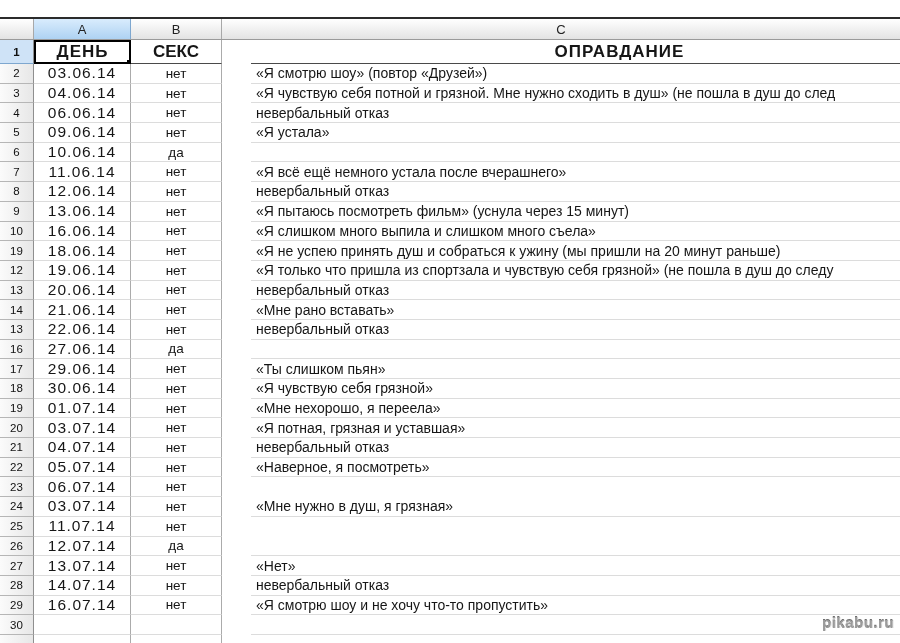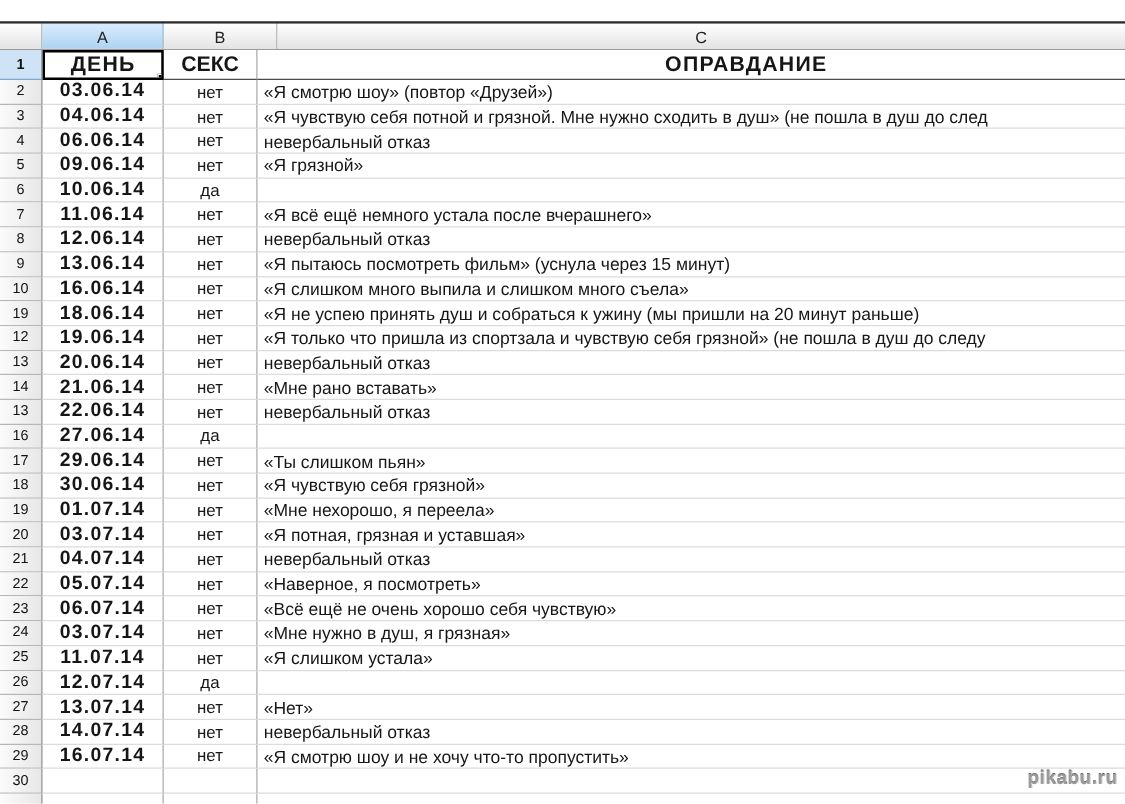--- a/index.html
+++ b/index.html
@@ -23,27 +23,27 @@
   .selected-col { background:linear-gradient(#d9ecfd,#aed2f2); border-right:1px solid #7ea7cf; }
 
   
   .row { display:flex; height:19.7px; }
   .gut { width:34px; background:linear-gradient(to right,#fbfbfb,#e7e7e7);
          border-right:1px solid #8f8f8f; border-bottom:1px solid #b6b6b6;
          display:flex; align-items:center; justify-content:center;
          font-size:11.5px; color:#111; }
   .cA { width:97px; display:flex; align-items:center; justify-content:center;
         font-size:15.5px; letter-spacing:1px; border-right:1px solid #ababab;
-        border-bottom:1px solid #dcdcdc; overflow:hidden;font-weight:bold; }
-  .cB { width:75px; display:flex; align-items:center; justify-content:center;
+        border-bottom:1px solid #dcdcdc; overflow:hidden; }
+  .cB { width:91px; display:flex; align-items:center; justify-content:center;
         font-size:13.5px; border-right:1px solid #ababab;
         border-bottom:1px solid #dcdcdc; overflow:hidden; }
   .cC { flex:1; display:flex; align-items:center; padding-left:5px;
         font-size:14px; white-space:nowrap; overflow:hidden;
-        border-bottom:1px solid #dcdcdc; }
+        border-bottom:1px solid #dcdcdc;margin-left:29px; }
 
   
   .row1 { height:24px; }
   .row1 .gut { background:#cfe3f7; border-bottom:1px solid #7ea7cf; font-weight:bold; }
   .row1 .cA, .row1 .cB, .row1 .cC { font-weight:bold; font-size:17px; border-bottom:1px solid #4a4a4a; }
   .row1 .cC { justify-content:center; padding-left:88px; letter-spacing:1px; }
   .sel-cell { position:relative; border:2.5px solid #000 !important; background:#fff; letter-spacing:1px; }
   .fill-handle { position:absolute; right:-3px; bottom:-3px; width:6px; height:6px;
                  background:#000; border:1px solid #fff; }
 
@@ -103,21 +103,21 @@
       <div class="row">
         <div class="gut">4</div>
         <div class="cA">06.06.14</div>
         <div class="cB">нет</div>
         <div class="cC">невербальный отказ</div>
       </div>
       <div class="row">
         <div class="gut">5</div>
         <div class="cA">09.06.14</div>
         <div class="cB">нет</div>
-        <div class="cC">«Я грязной»</div>
+        <div class="cC">«Я устала»</div>
       </div>
       <div class="row">
         <div class="gut">6</div>
         <div class="cA">10.06.14</div>
         <div class="cB">да</div>
         <div class="cC"></div>
       </div>
       <div class="row">
         <div class="gut">7</div>
         <div class="cA">11.06.14</div>
@@ -211,33 +211,31 @@
       <div class="row">
         <div class="gut">22</div>
         <div class="cA">05.07.14</div>
         <div class="cB">нет</div>
         <div class="cC">«Наверное, я посмотреть»</div>
       </div>
       <div class="row">
         <div class="gut">23</div>
         <div class="cA">06.07.14</div>
         <div class="cB">нет</div>
-        <div class="cC">«Всё ещё не очень хорошо себя чувствую»</div>
       </div>
       <div class="row">
         <div class="gut">24</div>
         <div class="cA">03.07.14</div>
         <div class="cB">нет</div>
         <div class="cC">«Мне нужно в душ, я грязная»</div>
       </div>
       <div class="row">
         <div class="gut">25</div>
         <div class="cA">11.07.14</div>
         <div class="cB">нет</div>
-        <div class="cC">«Я слишком устала»</div>
       </div>
       <div class="row">
         <div class="gut">26</div>
         <div class="cA">12.07.14</div>
         <div class="cB">да</div>
         <div class="cC"></div>
       </div>
       <div class="row">
         <div class="gut">27</div>
         <div class="cA">13.07.14</div>

